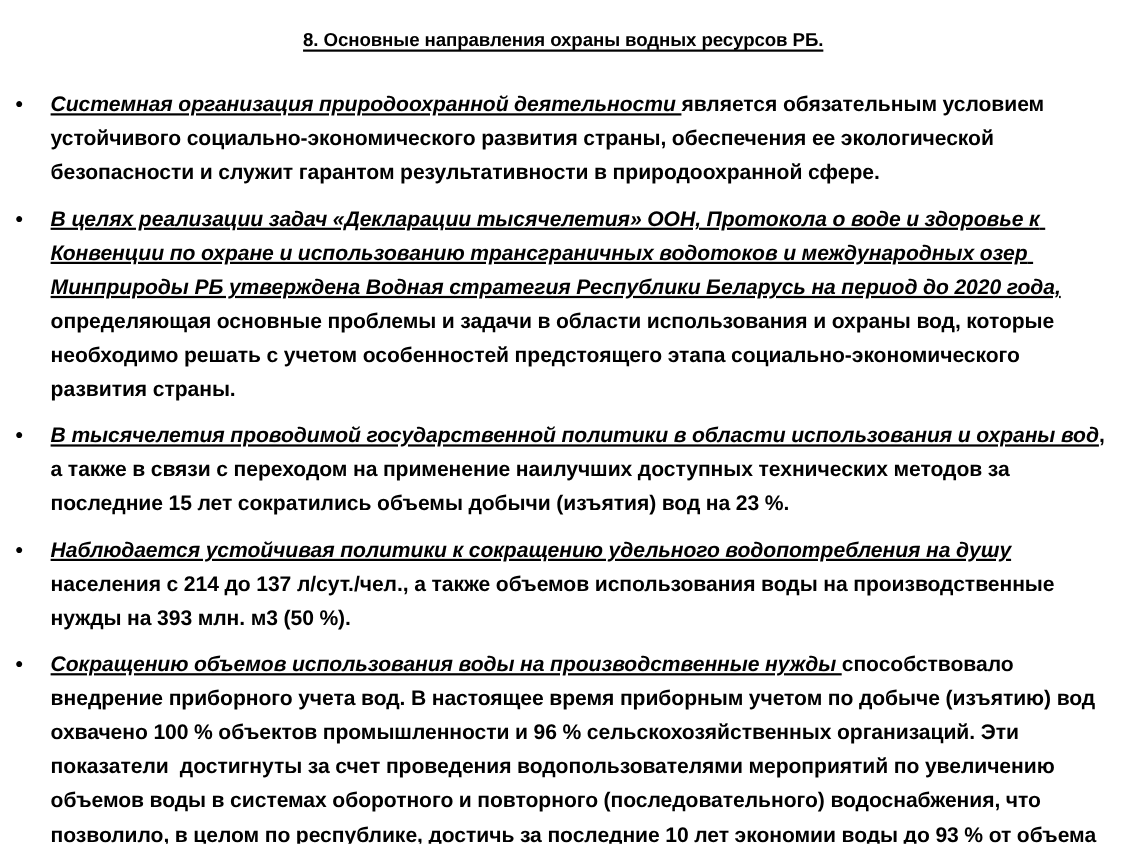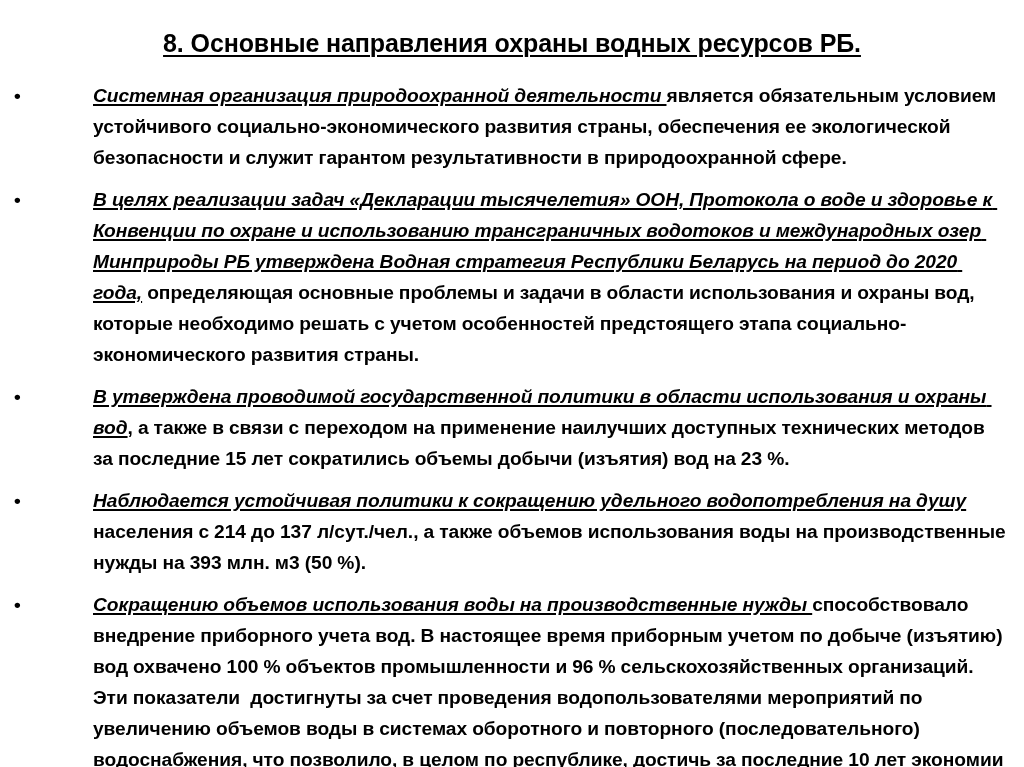--- a/index.html
+++ b/index.html
@@ -25,21 +25,21 @@
     box-sizing: border-box;
   }
 
   
   .slide-title {
     position: absolute;
     left: 0;
     top: 10px;
     width: 1024px;
     text-align: center;
-    font-size: 25px;
+    font-size: 17px;
     font-weight: bold;
     line-height: 32px;
     letter-spacing: -0.1px;
     white-space: nowrap;
   }
   .slide-title .title-text {
     text-decoration: underline;
     text-underline-offset: 3px;
     text-decoration-thickness: 2px;
   }
@@ -76,21 +76,20 @@
     top: 0;
     width: 18px;
     font-size: 19.2px;
     line-height: 31px;
     text-align: left;
     color: #000000;
   }
 
   .bullet-text {
     display: block;
-    margin-left: 47px;
   }
 
   .em-lead {
     font-style: italic;
     font-weight: bold;
     text-decoration: underline;
     text-underline-offset: 2px;
     text-decoration-thickness: 1.6px;
     white-space: pre-wrap;
   }
@@ -116,21 +115,21 @@
       <span class="bullet-text"><span class="em-lead">Системная организация природоохранной деятельности </span><span class="rest">является обязательным условием устойчивого социально-экономического развития страны, обеспечения ее экологической безопасности и служит гарантом результативности в природоохранной сфере.</span></span>
     </li>
 
     <li class="bullet-item">
       <span class="bullet-marker">•</span>
       <span class="bullet-text"><span class="em-lead">В целях реализации задач «Декларации тысячелетия» ООН, Протокола о воде и здоровье к Конвенции по охране и использованию трансграничных водотоков и международных озер Минприроды РБ утверждена Водная стратегия Республики Беларусь на период до 2020 года,</span><span class="rest"> определяющая основные проблемы и задачи в области использования и охраны вод, которые необходимо решать с учетом особенностей предстоящего этапа социально-экономического развития страны.</span></span>
     </li>
 
     <li class="bullet-item">
       <span class="bullet-marker">•</span>
-      <span class="bullet-text"><span class="em-lead">В утверждена проводимой государственной политики в области использования и охраны вод</span><span class="rest">, а также в связи с переходом на применение наилучших доступных технических методов за последние 15 лет сократились объемы добычи (изъятия) вод на 23 %.</span></span>
+      <span class="bullet-text"><span class="em-lead">В тысячелетия проводимой государственной политики в области использования и охраны вод</span><span class="rest">, а также в связи с переходом на применение наилучших доступных технических методов за последние 15 лет сократились объемы добычи (изъятия) вод на 23 %.</span></span>
     </li>
 
     <li class="bullet-item">
       <span class="bullet-marker">•</span>
       <span class="bullet-text"><span class="em-lead">Наблюдается устойчивая политики к сокращению удельного водопотребления на душу</span><span class="rest"> населения с 214 до 137 л/сут./чел., а также объемов использования воды на производственные нужды на 393 млн. м3 (50 %).</span></span>
     </li>
 
     <li class="bullet-item">
       <span class="bullet-marker">•</span>
       <span class="bullet-text"><span class="em-lead">Сокращению объемов использования воды на производственные нужды </span><span class="rest">способствовало внедрение приборного учета вод. В настоящее время приборным учетом по добыче (изъятию) вод охвачено 100 % объектов промышленности и 96 % сельскохозяйственных организаций. Эти показатели  достигнуты за счет проведения водопользователями мероприятий по увеличению объемов воды в системах оборотного и повторного (последовательного) водоснабжения, что позволило, в целом по республике, достичь за последние 10 лет экономии воды до 93 % от объема ее использования.</span></span>

